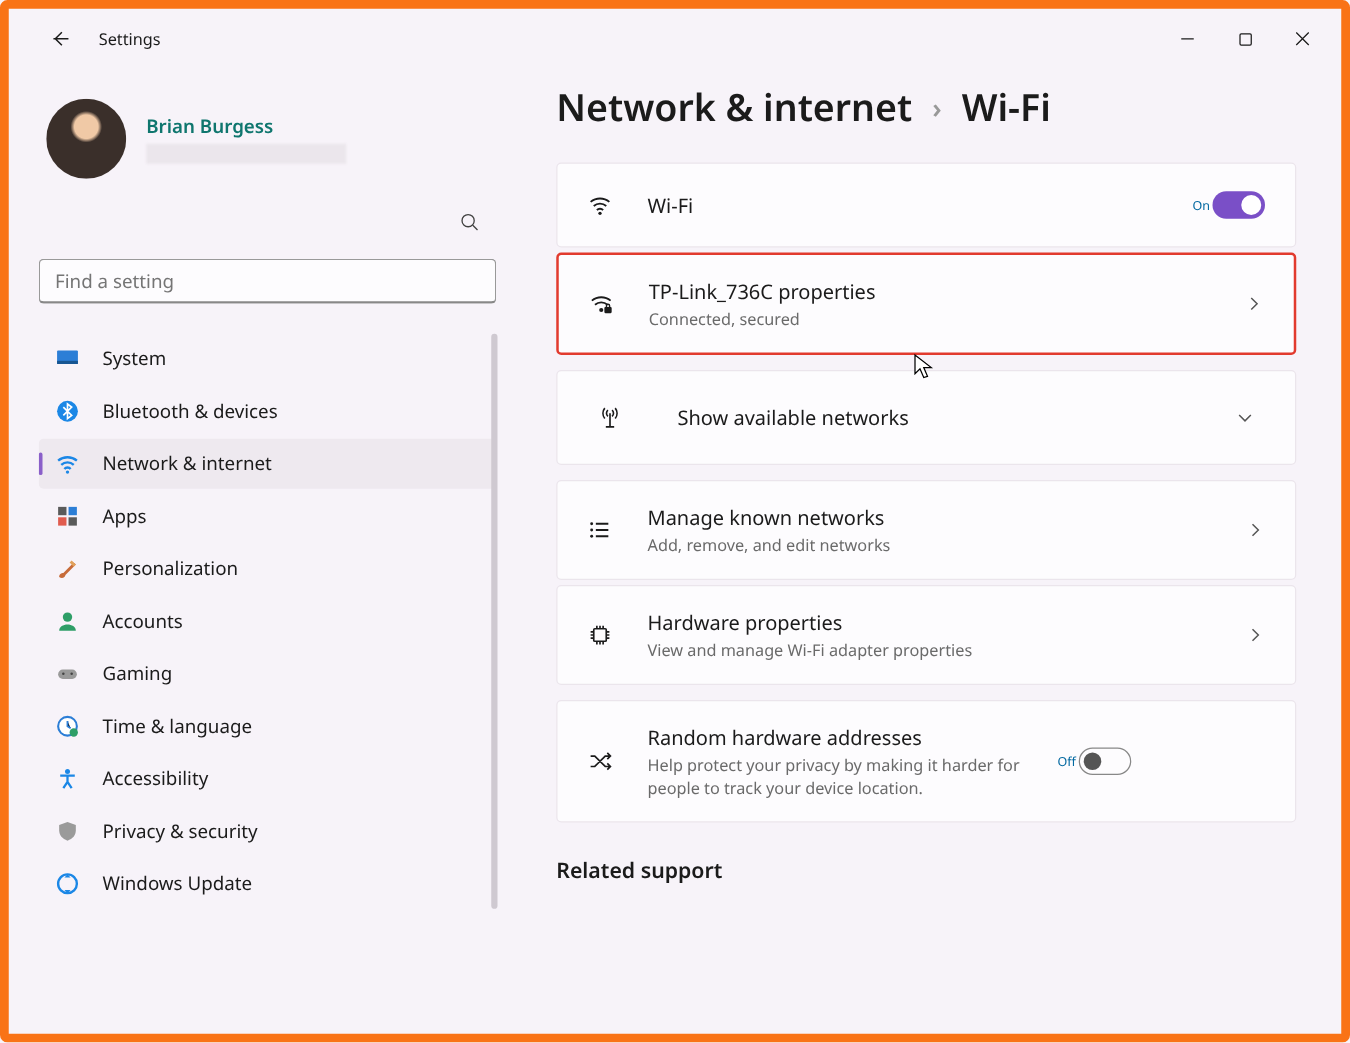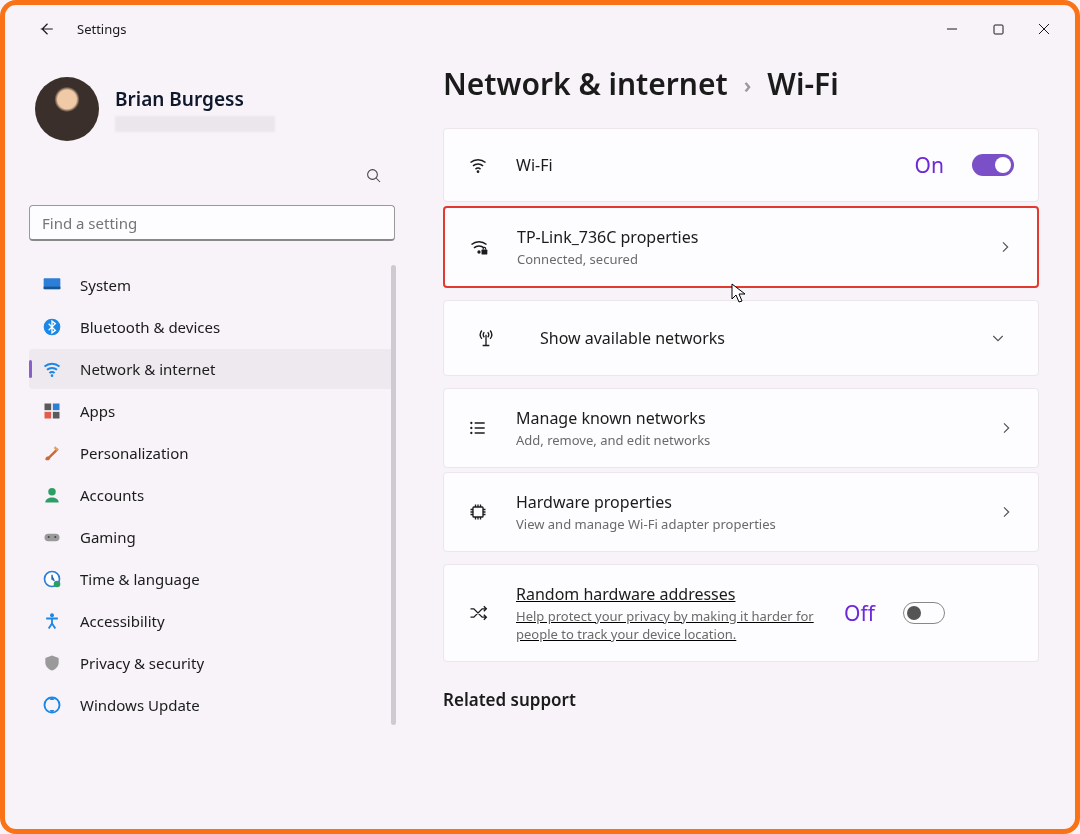--- a/index.html
+++ b/index.html
@@ -1,48 +1,48 @@
 <!DOCTYPE html>
 <html><head>
 <meta charset="utf-8">
 <style>
   * { box-sizing: border-box; margin: 0; padding: 0; font-family: "Segoe UI", system-ui, sans-serif; }
   html, body { width: 1080px; height: 834px; background: #f7f3f9; overflow: hidden; }
-  .window { width: 100%; height: 100%; display: flex; flex-direction: column; border: 5px solid #f97316; border-radius: 16px; }
+  .window { width: 100%; height: 100%; display: flex; flex-direction: column; border: 7px solid #f97316; border-radius: 6px; }
   .titlebar { height: 48px; display: flex; align-items: center; padding: 0 8px 0 24px; }
   .back-btn { width: 34px; height: 34px; display: flex; align-items: center; justify-content: center; border-radius: 4px; cursor: pointer; }
   .app-title { font-size: 13px; margin-left: 14px; color: #1b1b1b; }
   .win-controls { margin-left: auto; display: flex; gap: 0; }
   .win-btn { width: 46px; height: 40px; display: flex; align-items: center; justify-content: center; cursor: pointer; }
   .body { flex: 1; display: flex; min-height: 0; padding-left: 24px; }
   .sidebar { width: 380px; flex-shrink: 0; display: flex; flex-direction: column; padding-right: 14px; }
   .profile { display: flex; align-items: center; gap: 16px; padding: 24px 0 18px 6px; }
   .avatar { width: 64px; height: 64px; border-radius: 50%; background: #e0d8e4 radial-gradient(circle at 50% 35%, #f0c9a6 0 18%, #3a2f2a 24% 100%); overflow:hidden; }
-  .username { font-weight: 600; font-size: 19px; color: #0f172a; }
+  .username { font-weight: 600; font-size: 15px; color: #0f766e; }
   .email-mask { width: 160px; height: 16px; background: #ebe6ec; margin-top: 4px; filter: blur(1px); }
   .search-wrap { position: relative; margin-bottom: 24px; }
   .search-input { width: 100%; height: 36px; border: 1px solid #999; border-bottom: 2px solid #888; border-radius: 4px; background: #fdfcfe; padding: 0 40px 0 12px; font-size: 15px; color: #666; outline:none;margin-top:46px; }
   .search-icon-pos { position: absolute; right: 12px; top: 8px; }
   .nav { display: flex; flex-direction: column; gap: 2px; position: relative; max-height: 564px; overflow-y: auto; scrollbar-width: none; }
   .nav-scrollbar { position: absolute; right: -1px; top: 0; bottom: 0; width: 5px; background: #cfc9d1; border-radius: 4px; }
   .nav-item { display: flex; align-items: center; gap: 18px; height: 40px; padding: 0 0 0 13px; border-radius: 4px; cursor: pointer; font-size: 15px; color: #1b1b1b; position:relative; }
   .nav-item.active { background: #eee9ef; }
   .nav-item.active::before { content:""; position:absolute; left:0; top:11px; width:3px; height:18px; background:#8a5fc9; border-radius:2px; }
   .nav-icon { width: 20px; height: 20px; display:flex; align-items:center; justify-content:center; }
   .main { flex: 1; padding: 10px 36px 0 34px; min-width: 0; }
   .breadcrumb { font-size: 30px; font-weight: 600; color: #1b1b1b; margin-bottom: 24px; display:flex; align-items:center; gap:16px; }
   .crumb-parent { color:#1b1b1b; cursor:pointer; }
   .crumb-sep { color:#999; font-size:22px; }
   .cards { display: flex; flex-direction: column; gap: 4px; }
   .card { background: #fdfcfe; border: 1px solid #ebe5ec; border-radius: 4px; padding: 18px 24px; display: flex; align-items: center; gap: 28px; cursor:pointer; }
   .card.highlight { border: 2px solid #e23a2e; position:relative; }
   .card-title { font-size: 16px; color: #1b1b1b; }
   .card-sub { font-size: 13px; color: #6a6a6a; margin-top: 2px; }
   .card-texts { flex: 1; }
-  .card-trailing { display:flex; align-items:center; gap:28px; font-size:21px; color:#6d28d9; }
+  .card-trailing { display:flex; align-items:center; gap:2px; font-size:10px; color:#0369a1; }
   .toggle-on { width: 42px; height: 22px; border-radius: 11px; background: #7a4fc7; position:relative; }
   .toggle-on::after { content:""; position:absolute; right:3px; top:3px; width:16px; height:16px; border-radius:50%; background:#fff; }
   .toggle-off { width: 42px; height: 22px; border-radius: 11px; background: #fdfcfe; border:1px solid #888; position:relative; }
   .toggle-off::after { content:""; position:absolute; left:3px; top:3px; width:14px; height:14px; border-radius:50%; background:#555; }
   .chev { color:#555; }
   .related { font-size: 17px; font-weight:600; color:#1b1b1b; margin-top: 26px; }
   .cursor { position:absolute; left:730px; top:282px; pointer-events:none; }
   svg { display:block; }
 </style>
 </head>
@@ -300,21 +300,21 @@
               </svg>
             </span>
         </div>
 
         <div class="card" style="margin-top:8px;">
           <span class="nav-icon">
               <svg width="24" height="24" viewBox="0 0 24 24">
                 <path fill="none" stroke="#1b1b1b" stroke-width="1.6" d="M3 7h4l10 10h4M3 17h4l10-10h4M19 4l3 3-3 3M19 14l3 3-3 3"></path>
               </svg>
             </span>
-          <div class="card-texts" style="max-width:300px;text-decoration:underline;">
+          <div class="card-texts" style="max-width:300px;">
             <div class="card-title">Random hardware addresses</div>
             <div class="card-sub">Help protect your privacy by making it harder for people to track your device location.</div>
           </div>
           <div class="card-trailing">
             <span>Off</span>
             <div class="toggle-off"></div>
           </div>
         </div>
       </div>
 

